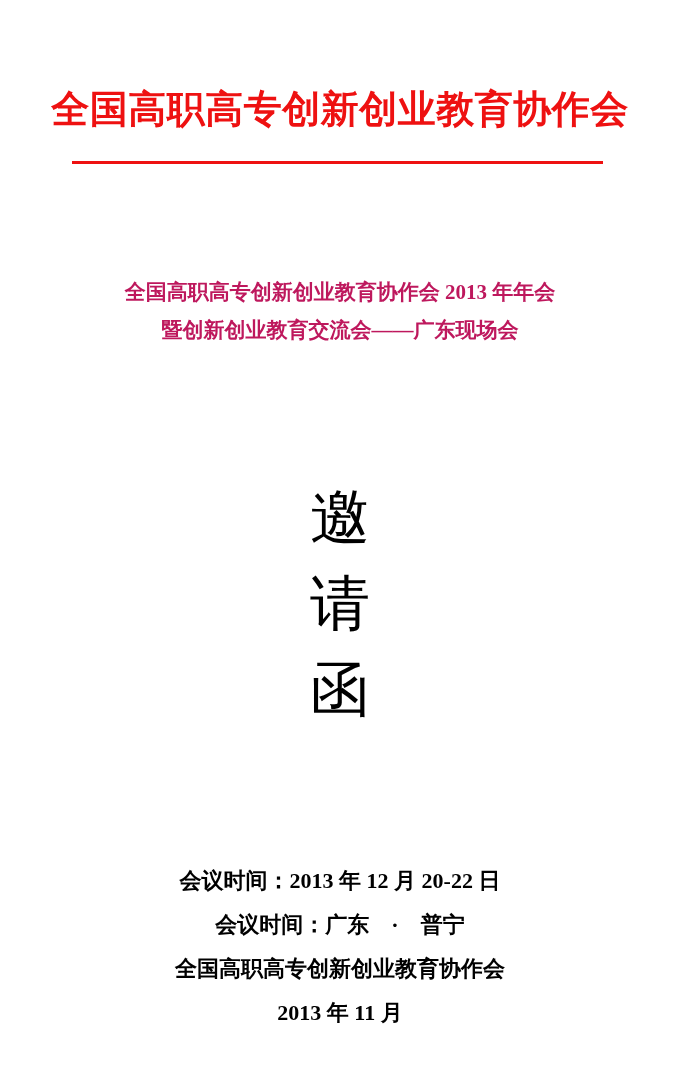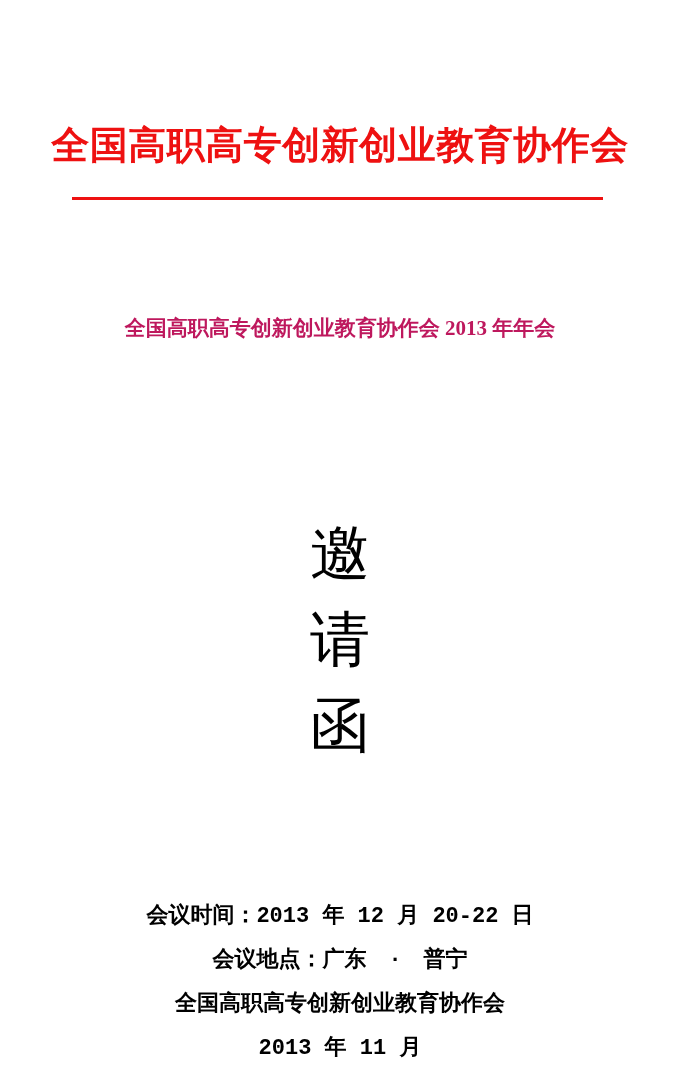--- a/index.html
+++ b/index.html
@@ -9,21 +9,20 @@
     width: 680px;
     height: 1080px;
     overflow: hidden;
     font-family: "Liberation Serif", "DejaVu Serif", serif;
     color: #000000;
   }
   .page {
     position: absolute;
     inset: 0;
     background: #ffffff;
-    margin-top: 36px;
   }
   .org-title {
     position: absolute;
     top: 84px;
     left: 0;
     width: 100%;
     text-align: center;
     font-size: 38px;
     font-weight: bold;
     color: var(--accent, #ee1111);
@@ -65,41 +64,42 @@
     position: absolute;
     top: 859px;
     left: 0;
     width: 100%;
     text-align: center;
     font-size: 22px;
     font-weight: bold;
     line-height: 44px;
     color: #000000;
   }
-  .footer .line { white-space: nowrap; font-family: Liberation Mono, monospace; }
+  .footer .line { white-space: nowrap; }
 </style>
 </head>
 <body>
 
 <div class="page">
 
   <div class="org-title">全国高职高专创新创业教育协作会</div>
 
   <div class="divider"></div>
 
   <div class="subtitle">
     <div class="line">全国高职高专创新创业教育协作会 2013 年年会</div>
+    <div class="line">暨创新创业教育交流会——广东现场会</div>
   </div>
 
   <div class="invite-title">
     <div class="line">邀</div>
     <div class="line">请</div>
     <div class="line">函</div>
   </div>
 
   <div class="footer">
     <div class="line">会议时间：2013 年 12 月 20-22 日</div>
-    <div class="line">会议地点：广东　·　普宁</div>
+    <div class="line">会议时间：广东　·　普宁</div>
     <div class="line">全国高职高专创新创业教育协作会</div>
     <div class="line">2013 年 11 月</div>
   </div>
 
 </div>
 
 </body></html>

